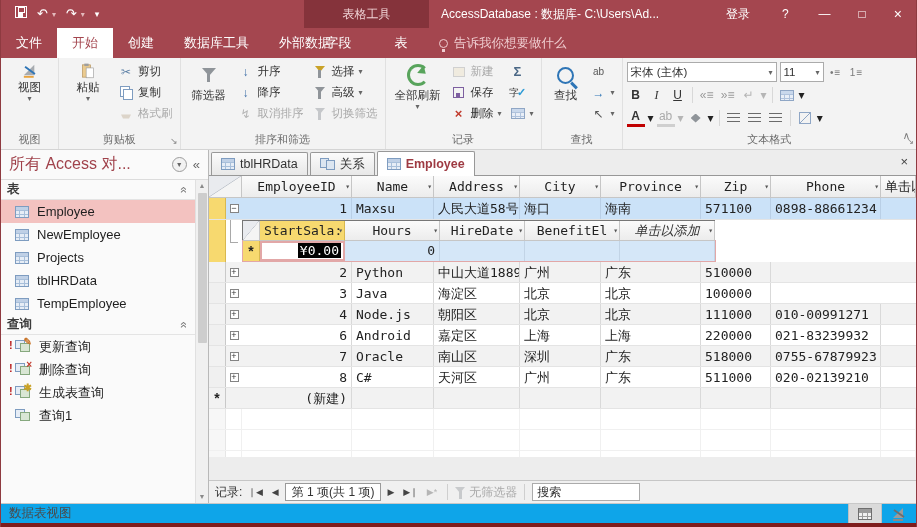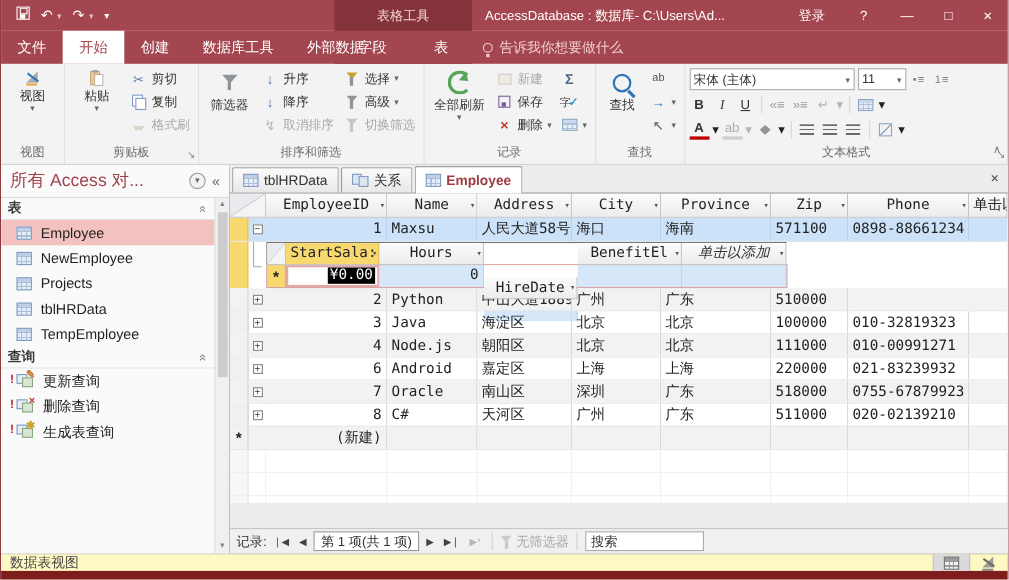--- a/index.html
+++ b/index.html
@@ -164,21 +164,21 @@
   .subsheet { display:flex; flex:0 0 auto; }
   .sub-gutter { width:17px; flex:0 0 auto; background:#F7D96F; border-right:1px solid #D8B84F; }
   .sub-gutter2 { width:16px; flex:0 0 auto; background:#fff; position:relative; }
   .sub-gutter2:before { content:""; position:absolute; left:4px; top:0; width:1px; height:22px; background:#A9A9A9; }
   .sub-gutter2:after { content:""; position:absolute; left:4px; top:22px; width:8px; height:1px; background:#A9A9A9; }
   .sub-body { border:1px solid #777; border-right:none; flex:0 0 auto; }
   .sub-row { display:flex; height:20px; }
   .s-sel { width:17px; flex:0 0 auto; text-align:center; padding:0; border-right:1px solid #C9C9C9; }
   .s-sal { width:85px; flex:0 0 auto; }
   .s-hrs { width:95px; flex:0 0 auto; text-align:right; }
-  .s-hire { width:85px; flex:0 0 auto;margin-top:31px; }
+  .s-hire { width:85px; flex:0 0 auto; }
   .s-ben { width:95px; flex:0 0 auto; }
   .s-add { width:95px; flex:0 0 auto; border-right:none; }
   .sub-head .cell { background:linear-gradient(#FBFBFB,#ECECEC); border-right:1px solid #C6C6C6; border-bottom:1px solid #C6C6C6; text-align:center; position:relative; line-height:19px; }
   .sub-head .s-add { font-style:italic; color:#333; }
   .sub-new .cell { background:#D5E7F8; line-height:19px; border-right:1px solid #C2D4E6; }
   .sub-new { outline:1px solid #E2A7A7; }
   .sub-new .s-sel { background:#F7D96F; border-right:1px solid #D8B84F; }
   .sub-new .sal-cell { background:#fff; border:2px solid #E2A7A7; text-align:right; padding:0 2px; line-height:16px; }
   .sal-sel { background:#000; color:#fff; padding:0 2px; }
 
@@ -190,21 +190,21 @@
   
   .recnav { height:23px; background:#F0F0F0; border-top:1px solid #C6C6C6; display:flex; align-items:center; padding-left:6px; gap:3px; font-size:12px; color:#333; flex:0 0 auto;margin-top:23px; }
   .rn-btn { font-size:9px; color:#444; padding:0 3px; cursor:default; }
   .rn-btn.disabled { color:#B5B5B5; }
   .rn-box { border:1px solid #9A9A9A; background:#fff; height:18px; line-height:17px; padding:0 6px; font-size:12px; }
   .rn-sep { width:1px; height:16px; background:#CFCFCF; margin:0 4px; }
   .rn-filter { display:flex; align-items:center; gap:4px; color:#A9A9A9; }
   .rn-search input { width:108px; height:18px; border:1px solid #ABABAB; padding:0 4px; font-size:12px; color:#333; font-family:"Liberation Sans",sans-serif; outline:none; }
 
   
-  .statusbar { height:24px; background:#fef9c3; border-top:1px solid #C8C8C8; border-bottom:8px solid #7f1d1d; display:flex; align-items:center; justify-content:space-between; padding:0 0 0 8px; flex:0 0 auto; color:#4A4A4A; font-size:12.5px; }
+  .statusbar { height:24px; background:#0ea5e9; border-top:1px solid #C8C8C8; border-bottom:4px solid #7f1d1d; display:flex; align-items:center; justify-content:space-between; padding:0 0 0 8px; flex:0 0 auto; color:#4A4A4A; font-size:12.5px; }
   .sb-views { display:flex; height:100%; }
   .sb-viewbtn { width:34px; display:flex; align-items:center; justify-content:center; height:100%; cursor:default; }
   .sb-viewbtn.active { background:#DADADA; border-left:1px solid #C0C0C0; border-right:1px solid #C0C0C0; }
   .i-grid-s { width:14px; height:12px; border:1px solid #6E6E6E; background:
       linear-gradient(#9B9B9B 0 3px, rgba(0,0,0,0) 3px),
       repeating-linear-gradient(to right, rgba(0,0,0,0) 0 3.3px, #9B9B9B 3.3px 4.3px),
       repeating-linear-gradient(to bottom, rgba(0,0,0,0) 0 3px, #9B9B9B 3px 4px);
       background-color:#F0F0F0; }
 </style>
 </head>
@@ -538,20 +538,27 @@
           </div>
         <div class="nav-item">
             <span class="q-ico">
               <span class="qa"></span>
               <span class="qb"></span>
               <span class="mark mkt">✱</span>
               <span class="bang">!</span>
             </span>
             <span>生成表查询</span>
           </div>
+        <div class="nav-item">
+            <span class="q-ico">
+              <span class="qa"></span>
+              <span class="qb"></span>
+            </span>
+            <span>查询1</span>
+          </div>
         <div class="nav-scroll">
           <span class="arr">▲</span>
           <span class="thumb"></span>
           <span class="track"></span>
           <span class="arr">▼</span>
         </div>
       </div>
     </div>
 
     <div class="docarea">
@@ -640,21 +647,20 @@
           <div class="cell c-sel"></div>
           <div class="cell c-exp">
               <span class="expbox">+</span>
             </div>
           <div class="cell c-id">3</div>
           <div class="cell c-name">Java</div>
           <div class="cell c-addr">海淀区</div>
           <div class="cell c-city">北京</div>
           <div class="cell c-prov">北京</div>
           <div class="cell c-zip">100000</div>
-          <div class="cell c-phone">010-32819323</div>
           <div class="cell c-addcol"></div>
         </div>
         <div class="ds-row data-row alt">
           <div class="cell c-sel"></div>
           <div class="cell c-exp">
               <span class="expbox">+</span>
             </div>
           <div class="cell c-id">4</div>
           <div class="cell c-name">Node.js</div>
           <div class="cell c-addr">朝阳区</div>

